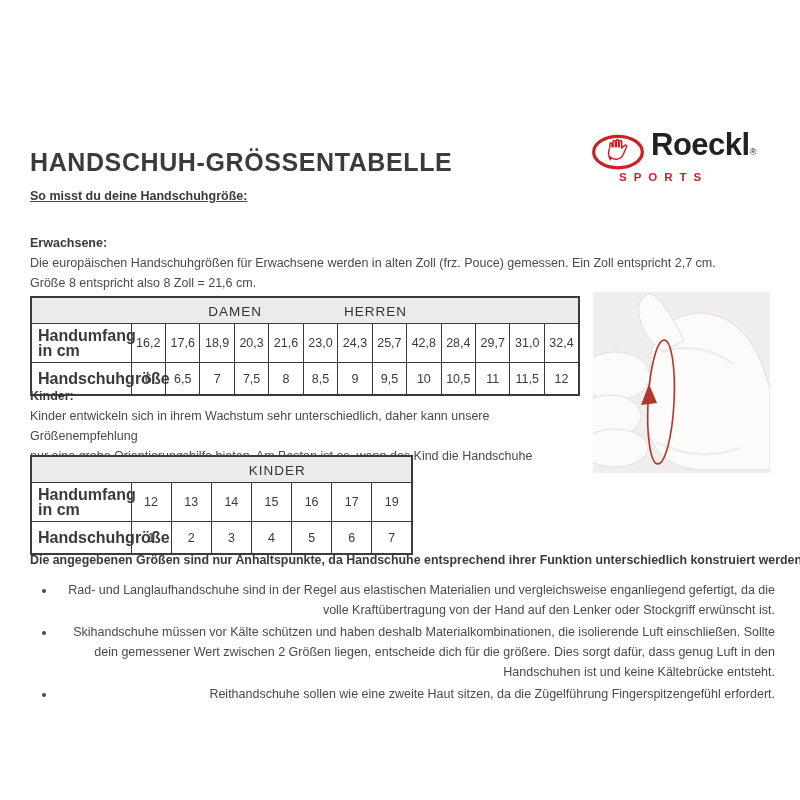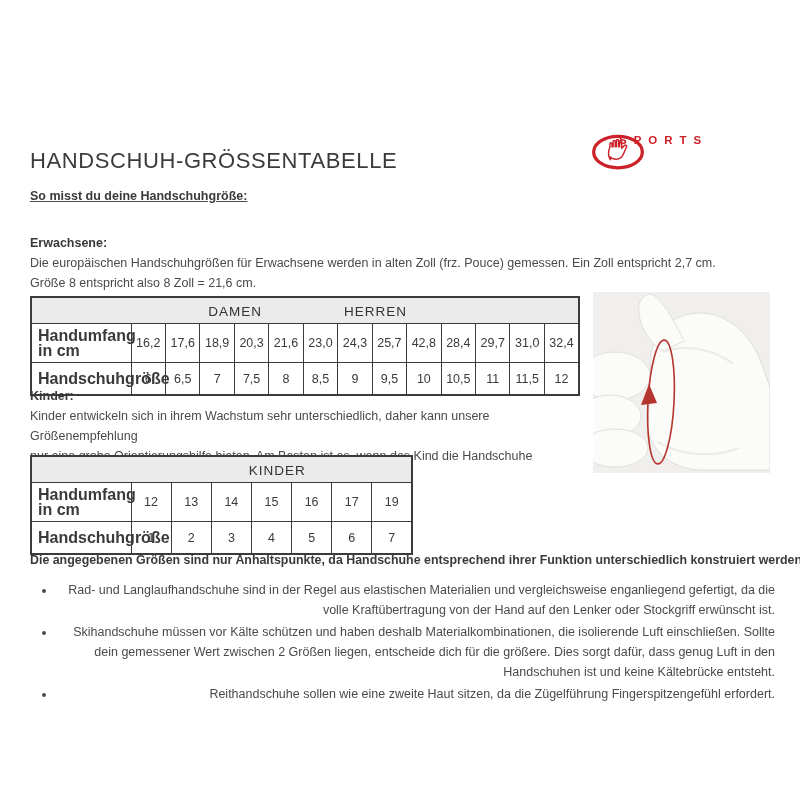--- a/index.html
+++ b/index.html
@@ -6,21 +6,21 @@
   body{
     width:800px;height:800px;position:relative;overflow:hidden;
     font-family:"Liberation Sans","DejaVu Sans",sans-serif;
     color:#4a4a4a;
   }
   .abs{position:absolute;}
 
   
   .page-title{
     top:148px;left:30px;
-    font-size:22px;font-weight:400;letter-spacing:.6px;color:#3b3b3b;
+    font-size:25px;font-weight:700;letter-spacing:.6px;color:#3b3b3b;
   }
 
   
   .logo{top:130px;left:590px;display:flex;align-items:flex-start;width:190px;}
   .logo-icon{flex:0 0 auto;margin-right:5px;margin-top:2px;}
   .logo-text{position:relative;padding-bottom:16px;}
   .logo-brand{font-size:31px;font-weight:700;color:#232021;line-height:30px;letter-spacing:-.5px;}
   .logo-reg{font-size:9px;vertical-align:baseline;color:#232021;font-weight:400;}
   .logo-sub{
     position:absolute;left:-32px;bottom:0;
@@ -69,20 +69,21 @@
 <div class="abs page-title">HANDSCHUH-GRÖSSENTABELLE</div>
 
 <div class="abs logo">
   <span class="logo-icon">
     <svg width="56" height="42" viewBox="0 0 58 44">
       <ellipse cx="29" cy="21" rx="25.5" ry="16.5" fill="#ffffff" stroke="#cc2129" stroke-width="3.4"></ellipse>
       <path d="M21,29 c-2.5,-3 -2.5,-9 -0.5,-13 l0,-3.5 c0,-1.6 2.2,-1.6 2.2,0 l0,3 1.2,0 0,-5.5 c0,-1.6 2.2,-1.6 2.2,0 l0,5.5 1.2,0 0,-6.5 c0,-1.6 2.2,-1.6 2.2,0 l0,6.5 1.2,0 0,-5.5 c0,-1.6 2.2,-1.6 2.2,0 l0,7 c1,-1 2,-2.2 3,-3 c1.2,-0.9 2.6,0.4 2,1.8 l-3.2,7.2 c-1.3,3 -3.6,5.5 -7.5,5.5 c-2.8,0 -5.2,-0.8 -6.5,-2.5 z" fill="#ffffff" stroke="#cc2129" stroke-width="1.5" stroke-linejoin="round"></path>
     </svg>
   </span>
   <span class="logo-text">
+    <span class="logo-brand"><span>Roeckl</span><span class="logo-reg">®</span></span>
     <span class="logo-sub">SPORTS</span>
   </span>
 </div>
 
 <div class="abs sec sec-measure">
   <div class="sec-h">So misst du deine Handschuhgröße:</div>
 </div>
 
 <div class="abs sec sec-adults">
   <div class="sec-h">Erwachsene:</div>

